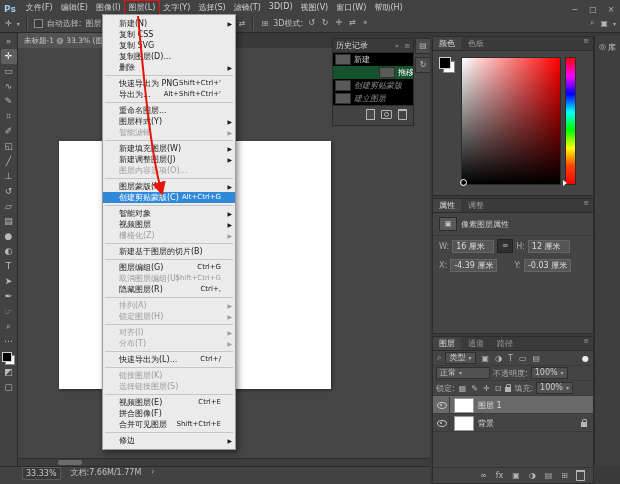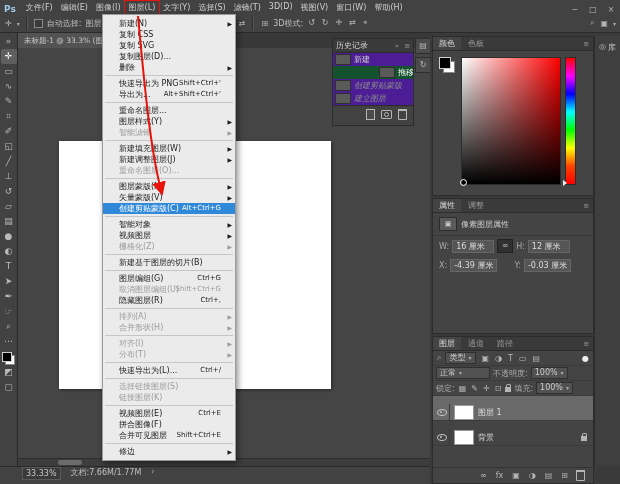--- a/index.html
+++ b/index.html
@@ -67,38 +67,38 @@
   
   #annosvg{left:0;top:0;width:620px;height:484px;pointer-events:none;z-index:60;}
 
   
   #history{left:332px;top:38px;width:82px;height:88px;background:#424242;border:1px solid #2c2c2c;z-index:10;
            box-sizing:border-box;}
   #history .hd{height:13px;display:flex;align-items:center;background:#3a3a3a;border-bottom:1px solid #2c2c2c;
                padding:0 3px;gap:3px;}
   #history .hd .t{color:#d0d0d0;}
   #history .hd .r{margin-left:auto;color:#999;font-size:7px;}
-  .hist-item{height:13px;display:flex;align-items:center;gap:3px;padding-left:2px;background:#4c1d95;}
+  .hist-item{height:13px;display:flex;align-items:center;gap:3px;padding-left:2px;background:#000000;}
   .hist-item .thumb{width:14px;height:9px;background:#5a5a5a;border:1px solid #2f2f2f;flex:none;}
   .hist-item.selected{background:#14532d;padding-left:46px;}
   .hist-item.selected .lbl{color:#fff;}
   .hist-item.undone .lbl{color:#8b8b8b;font-style:italic;}
   .hist-item .lbl{color:#cfcfcf;white-space:nowrap;overflow:hidden;}
   #history .ft{height:16px;display:flex;align-items:center;justify-content:flex-end;gap:6px;
                border-top:1px solid #2c2c2c;padding-right:6px;background:#424242;}
 
   
   .colpanel{width:14px;height:14px;background:#4c4c4c;border:1px solid #2e2e2e;color:#bbb;text-align:center;
             line-height:13px;font-size:8px;margin-bottom:3px;}
   #collstrip{left:415px;top:38px;}
 
   
   #rightcol{left:430px;top:33px;width:190px;height:451px;background:#3a3a3a;}
   .panel{position:absolute;background:#444444;border:1px solid #2c2c2c;box-sizing:border-box;}
-  .ptabs{height:13px;display:flex;align-items:center;background:#3a3a3a;border-bottom:1px solid #2c2c2c;gap:1px;}
+  .ptabs{height:13px;display:flex;align-items:flex-start;background:#3a3a3a;border-bottom:1px solid #2c2c2c;gap:1px;}
   .ptab{padding:0 6px;height:13px;line-height:13px;color:#9a9a9a;}
   .ptab.active{background:#444444;color:#d8d8d8;}
   .pmenu{margin-left:auto;color:#999;padding-right:4px;font-size:7px;}
 
   #colorpanel{left:2px;top:3px;width:162px;height:160px;}
   #cp-swatch{position:absolute;left:6px;top:20px;width:16px;height:16px;}
   #cp-swatch .bgq{position:absolute;right:0;bottom:0;width:10px;height:10px;background:#fff;border:1px solid #888;}
   #cp-swatch .fgq{position:absolute;left:0;top:0;width:10px;height:10px;background:#000;border:1px solid #cfcfcf;}
   #sbsquare{position:absolute;left:28px;top:20px;width:98px;height:126px;border:1px solid #2c2c2c;
             background:linear-gradient(to top,#000,rgba(0,0,0,0)),linear-gradient(to right,#fff,#ff0000);}
@@ -115,21 +115,21 @@
   .prow{display:flex;align-items:center;gap:3px;padding:3px 6px;}
   .plab{color:#a8a8a8;}
   .pval{background:#555555;border:1px solid #666;color:#ddd;height:11px;line-height:11px;padding:0 3px;min-width:34px;}
   #linkdim{background:#303030;border:1px solid #222;color:#bbb;width:14px;height:12px;text-align:center;line-height:12px;}
 
   #layerspanel{left:2px;top:303px;width:162px;height:148px;}
   .lrow{display:flex;align-items:center;gap:3px;height:14px;padding:0 3px;border-bottom:1px solid #3a3a3a;}
   .ddbox{background:#515151;border:1px solid #2f2f2f;height:10px;line-height:10px;padding:0 3px;color:#ccc;
          display:inline-flex;align-items:center;gap:3px;}
   .fico{color:#b5b5b5;font-size:8px;padding:0 1px;}
-  .layer-item{display:flex;align-items:center;gap:4px;height:16px;padding:8px 0 0 2px;border-bottom:1px solid #3a3a3a;}
+  .layer-item{display:flex;align-items:center;gap:4px;height:16px;padding:1px 0 0 2px;border-bottom:1px solid #3a3a3a;}
   .layer-item.selected{background:#696969;}
   .layer-item .eyebox{width:14px;display:flex;justify-content:center;border-right:1px solid #3a3a3a;height:16px;align-items:center;}
   .layer-item .lthumb{width:18px;height:13px;background:#fff;border:1px solid #999;}
   .layer-item .lname{color:#ddd;}
   .layer-item .llock{margin-left:auto;margin-right:6px;}
   #layerbottom{position:absolute;left:0;bottom:0;width:100%;height:16px;border-top:1px solid #333;
                display:flex;align-items:center;justify-content:flex-end;gap:7px;padding-right:8px;box-sizing:border-box;}
 
   #libstrip{left:594px;top:36px;width:26px;height:430px;background:#3f3f3f;border-left:1px solid #2c2c2c;
             display:flex;align-items:flex-start;justify-content:center;padding-top:6px;box-sizing:border-box;gap:2px;}
@@ -429,46 +429,45 @@
       <div class="menu-sep"></div>
       <div class="menu-item"><span>快速导出为 PNG</span><span class="mi-short">Shift+Ctrl+'</span></div>
       <div class="menu-item"><span>导出为...</span><span class="mi-short">Alt+Shift+Ctrl+'</span></div>
       <div class="menu-sep"></div>
       <div class="menu-item"><span>重命名图层...</span></div>
       <div class="menu-item"><span>图层样式(Y)</span><span class="mi-arrow">▶</span></div>
       <div class="menu-item disabled"><span>智能滤镜</span><span class="mi-arrow">▶</span></div>
       <div class="menu-sep"></div>
       <div class="menu-item"><span>新建填充图层(W)</span><span class="mi-arrow">▶</span></div>
       <div class="menu-item"><span>新建调整图层(J)</span><span class="mi-arrow">▶</span></div>
-      <div class="menu-item disabled"><span>重命名图层(O)...</span></div>
+      <div class="menu-item disabled"><span>图层内容选项(O)...</span></div>
       <div class="menu-sep"></div>
       <div class="menu-item"><span>图层蒙版(M)</span><span class="mi-arrow">▶</span></div>
-      <div class="menu-item"><span>矢量蒙版(V)</span><span class="mi-arrow">▶</span></div>
       <div class="menu-item highlighted"><span>创建剪贴蒙版(C)</span><span class="mi-short">Alt+Ctrl+G</span></div>
       <div class="menu-sep"></div>
       <div class="menu-item"><span>智能对象</span><span class="mi-arrow">▶</span></div>
       <div class="menu-item"><span>视频图层</span><span class="mi-arrow">▶</span></div>
       <div class="menu-item disabled"><span>栅格化(Z)</span><span class="mi-arrow">▶</span></div>
       <div class="menu-sep"></div>
       <div class="menu-item"><span>新建基于图层的切片(B)</span></div>
       <div class="menu-sep"></div>
       <div class="menu-item"><span>图层编组(G)</span><span class="mi-short">Ctrl+G</span></div>
       <div class="menu-item disabled"><span>取消图层编组(U)</span><span class="mi-short">Shift+Ctrl+G</span></div>
       <div class="menu-item"><span>隐藏图层(R)</span><span class="mi-short">Ctrl+,</span></div>
       <div class="menu-sep"></div>
       <div class="menu-item disabled"><span>排列(A)</span><span class="mi-arrow">▶</span></div>
-      <div class="menu-item disabled"><span>合并形状(H)</span><span class="mi-arrow">▶</span></div>
+      <div class="menu-item disabled"><span>锁定图层(H)</span><span class="mi-arrow">▶</span></div>
       <div class="menu-sep"></div>
       <div class="menu-item disabled"><span>对齐(I)</span><span class="mi-arrow">▶</span></div>
       <div class="menu-item disabled"><span>分布(T)</span><span class="mi-arrow">▶</span></div>
       <div class="menu-sep"></div>
       <div class="menu-item"><span>快速导出为(L)...</span><span class="mi-short">Ctrl+/</span></div>
       <div class="menu-sep"></div>
+      <div class="menu-item disabled"><span>链接图层(K)</span></div>
       <div class="menu-item disabled"><span>选择链接图层(S)</span></div>
-      <div class="menu-item disabled"><span>链接图层(K)</span></div>
       <div class="menu-sep"></div>
       <div class="menu-item"><span>视频图层(E)</span><span class="mi-short">Ctrl+E</span></div>
       <div class="menu-item"><span>拼合图像(F)</span></div>
       <div class="menu-item"><span>合并可见图层</span><span class="mi-short">Shift+Ctrl+E</span></div>
       <div class="menu-sep"></div>
       <div class="menu-item"><span>修边</span><span class="mi-arrow">▶</span></div>
     </div>
 
   <svg id="annosvg" class="abs">
     <defs>

